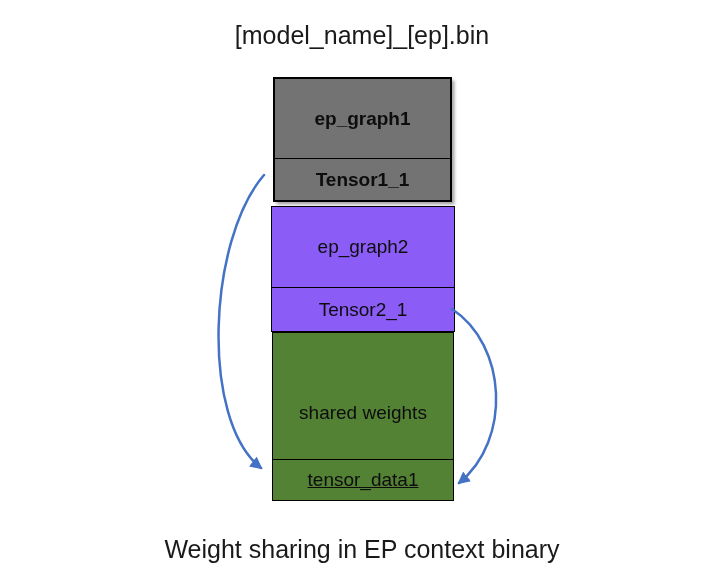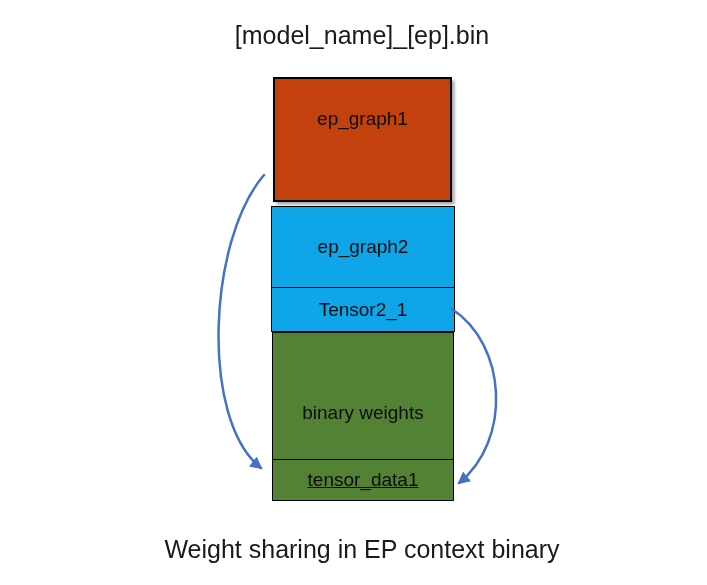--- a/index.html
+++ b/index.html
@@ -66,38 +66,41 @@
     pointer-events: none;
   }
 </style>
 </head>
 <body>
 
 <div class="canvas">
 
   <div class="title">[model_name]_[ep].bin</div>
 
-  <div class="box-group" id="group1" style="background: #c2410c;">
+  <div class="box-group" id="group1" style="background: #737373; font-weight: bold;">
     <div class="cell cell-top">
       <span>ep_graph1</span>
     </div>
+    <div class="cell cell-bottom">
+      <span>Tensor1_1</span>
+    </div>
   </div>
 
-  <div class="box-group" id="group2" style="background: #0ea5e9;">
+  <div class="box-group" id="group2" style="background: #8b5cf6;">
     <div class="cell cell-top">
       <span>ep_graph2</span>
     </div>
     <div class="cell cell-bottom">
       <span>Tensor2_1</span>
     </div>
   </div>
 
   <div class="box-group" id="group3" style="background: rgb(84, 130, 53);">
     <div class="cell cell-top">
-      <span>binary weights</span>
+      <span>shared weights</span>
     </div>
     <div class="cell cell-bottom">
       <span>tensor_data1</span>
     </div>
   </div>
 
   <svg class="arrow-layer" viewBox="0 0 707 585" xmlns="http://www.w3.org/2000/svg">
     <defs>
       <marker id="arrowhead" viewBox="0 0 6 6" refX="5" refY="3" markerWidth="5" markerHeight="5" orient="auto">
         <path d="M0,0 L6,3 L0,6 Z" fill="#4472C4"></path>

